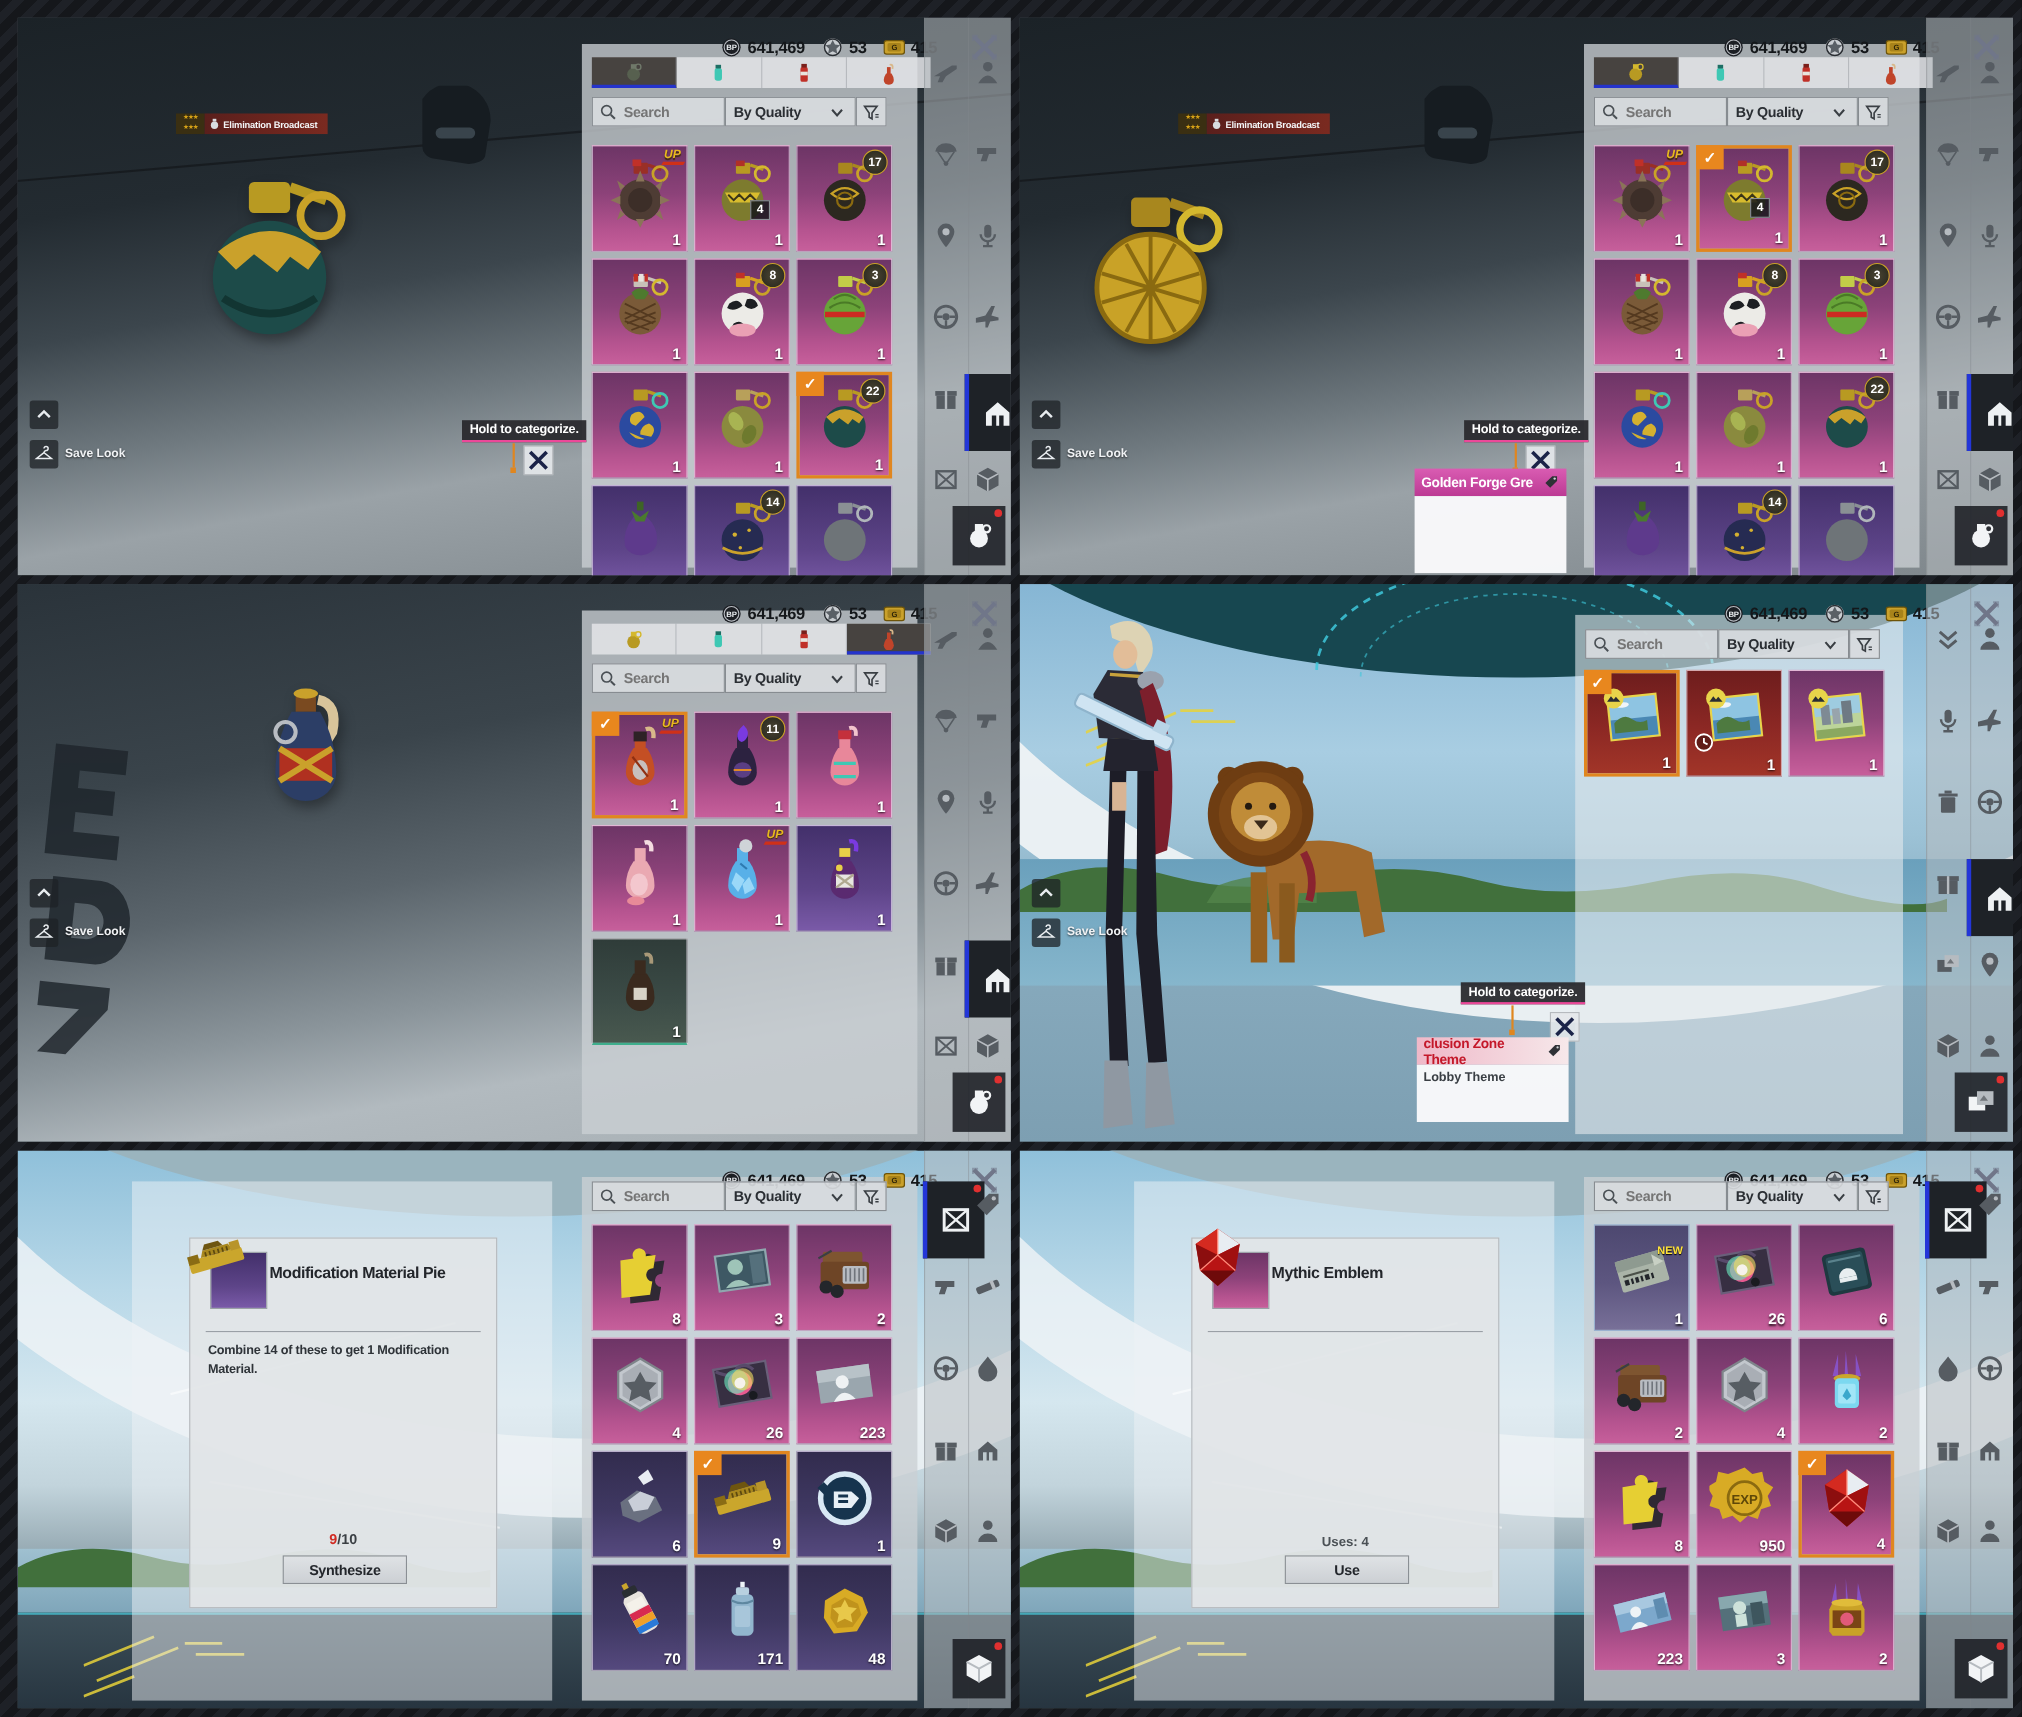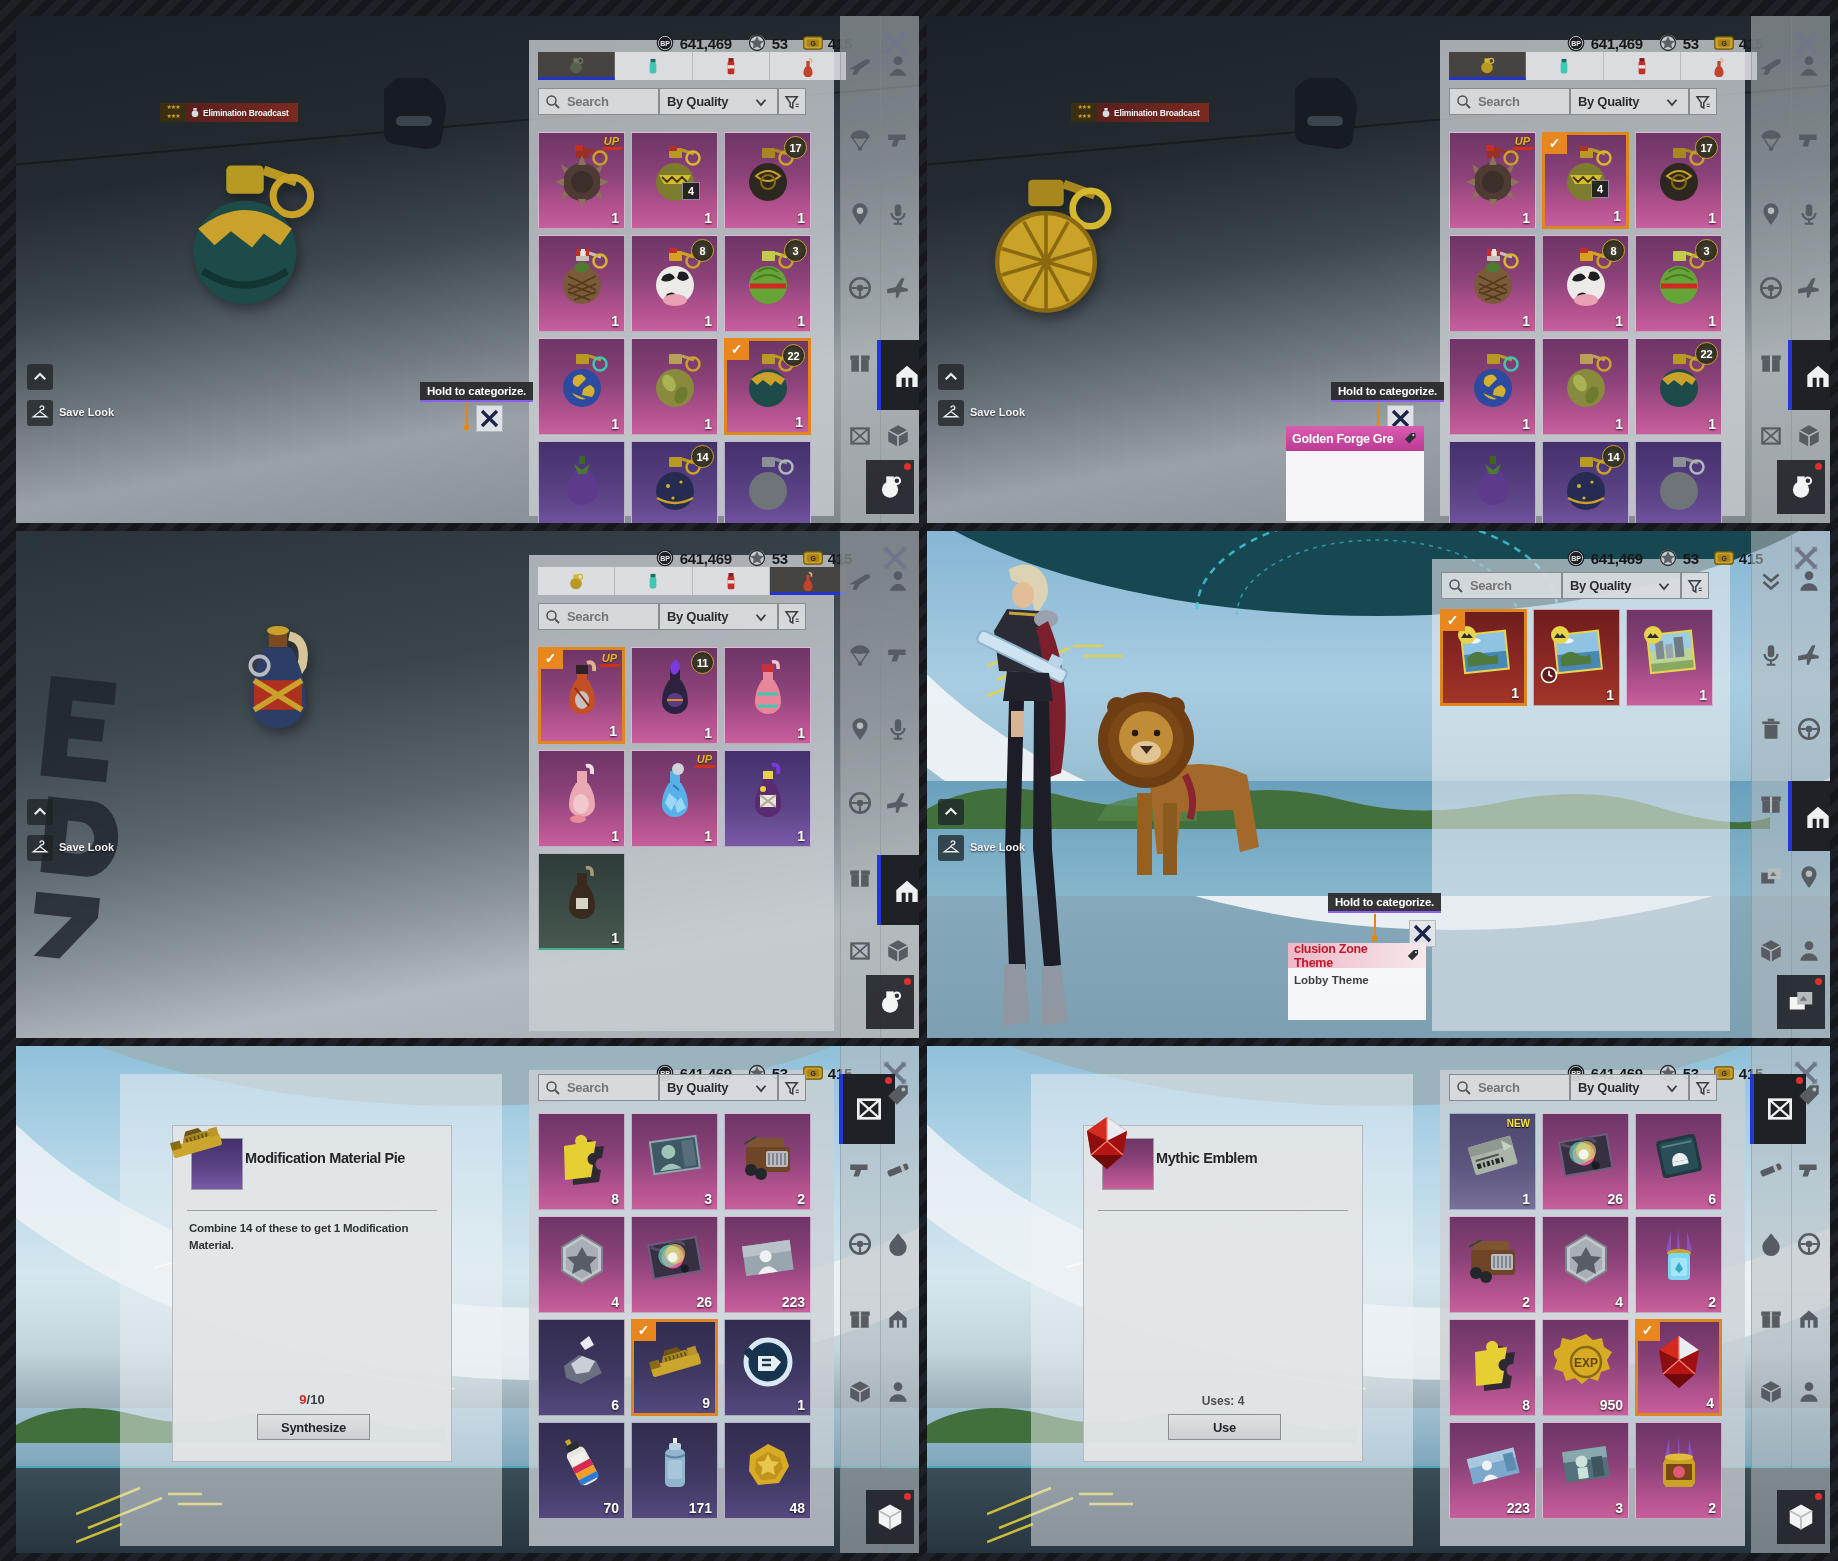--- a/index.html
+++ b/index.html
@@ -54,24 +54,24 @@
   .cnt{position:absolute;right:5px;bottom:2px;color:#fff;font:700 14px "Liberation Sans",sans-serif;text-shadow:0 1px 2px rgba(0,0,0,.8);}
   .corner{position:absolute;top:3px;right:3px;width:23px;height:23px;border-radius:50%;
     background:radial-gradient(#4a4432,#24251c);border:1.5px solid #c9a227;color:#fff;
     font:700 11px "Liberation Sans",sans-serif;display:flex;align-items:center;justify-content:center;box-sizing:border-box;}
   .upbadge{position:absolute;top:2px;right:5px;color:#e8b820;font:italic 800 11px "Liberation Sans",sans-serif;text-shadow:0 1px 1px #3a2a00;}
   .upbadge:after{content:"";position:absolute;left:-2px;bottom:-3px;width:20px;height:3px;background:#d03018;transform:skewX(-30deg);}
   .ovl{position:absolute;right:17px;bottom:28px;width:16px;height:16px;background:rgba(20,22,26,.85);border:1px solid #8a8f94;
     color:#fff;font:700 11px "Liberation Sans",sans-serif;display:flex;align-items:center;justify-content:center;}
   .chk{position:absolute;left:-3px;top:-3px;width:25px;height:22px;background:#e8871e;color:#fff;
     font:800 14px "Liberation Sans",sans-serif;display:flex;align-items:center;justify-content:center;}
-  .newflag{position:absolute;top:4px;right:5px;color:#ffe23a;font:800 10px "Liberation Sans",sans-serif;text-shadow:0 1px 1px #000;padding-left:28px;}
+  .newflag{position:absolute;top:18px;right:5px;color:#ffe23a;font:800 10px "Liberation Sans",sans-serif;text-shadow:0 1px 1px #000;padding-left:28px;}
   .clockb{position:absolute;left:5px;bottom:20px;width:20px;height:20px;}
   .ttbox{position:absolute;background:rgba(42,42,46,.95);color:#fff;font:700 11.5px "Liberation Sans",sans-serif;
-    padding:3px 7px;border-bottom:2px solid #8b5cf6;white-space:nowrap;letter-spacing:-0.2px;text-align:right;}
+    padding:3px 7px;border-bottom:2px solid #ec4899;white-space:nowrap;letter-spacing:-0.2px;text-align:right;}
   .ttline{position:absolute;width:2px;background:#e0861f;}
   .ttnode{position:absolute;width:5px;height:5px;background:#e0861f;}
   .xbtn{position:absolute;width:27px;height:27px;background:rgba(228,231,234,.92);border:1px solid rgba(150,155,160,.6);
     display:flex;align-items:center;justify-content:center;box-sizing:border-box;cursor:pointer;}
   .labelcard{position:absolute;width:138px;}
   .lc-head{height:25px;display:flex;align-items:center;justify-content:space-between;padding:0 6px;
     background:linear-gradient(180deg,#d95cb2,#bc3a94);color:#fff;font:800 12.5px "Liberation Sans",sans-serif;letter-spacing:-0.3px;}
   .lc-head.red{background:linear-gradient(90deg,#efb8c8,#f6e8ea);color:#c4182a;}
   .lc-body{background:rgba(250,250,252,.96);color:#3a3f44;font:600 11.5px "Liberation Sans",sans-serif;padding:6px;box-sizing:border-box;}
   .dialog{position:absolute;left:156px;top:79px;width:280px;height:337px;background:rgba(226,229,231,.92);

